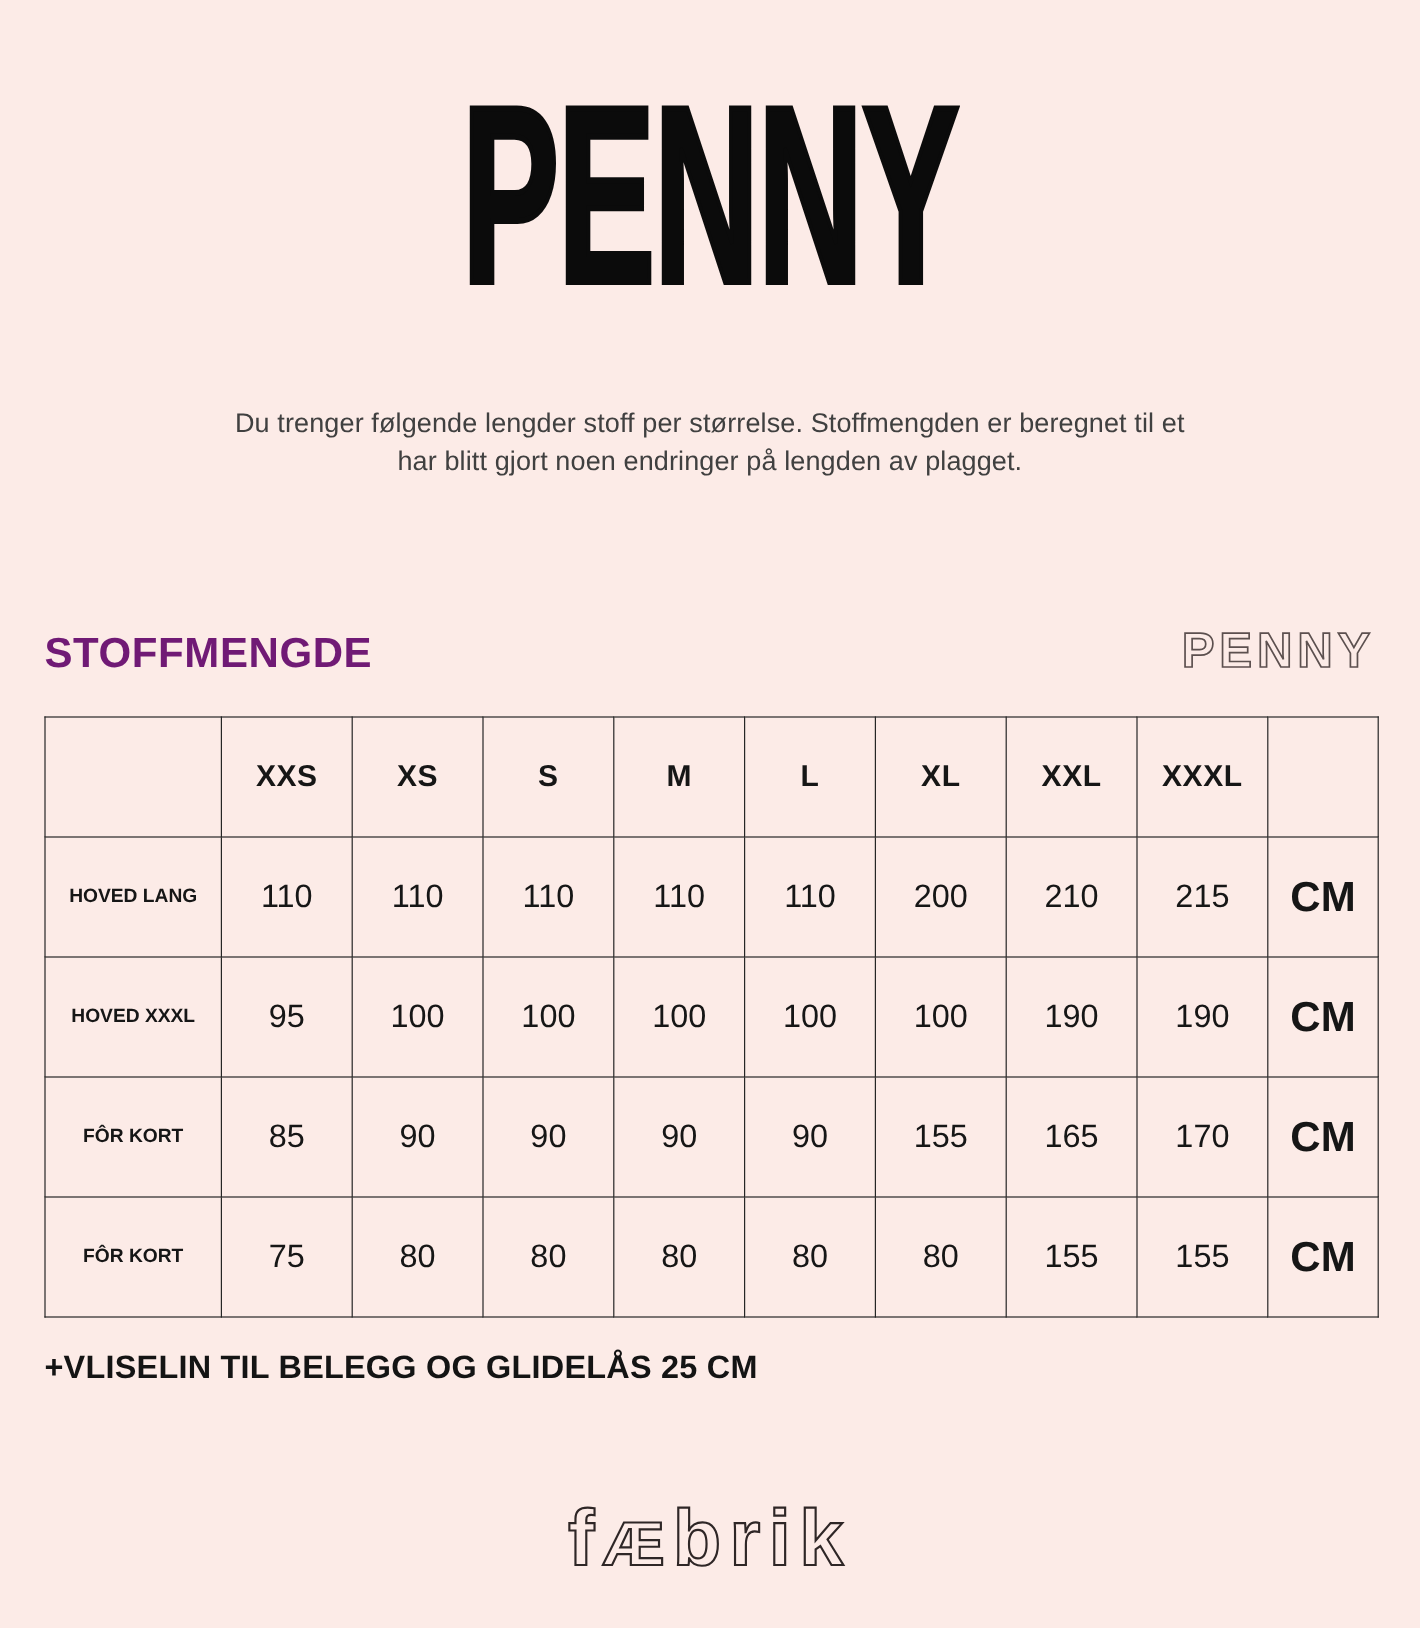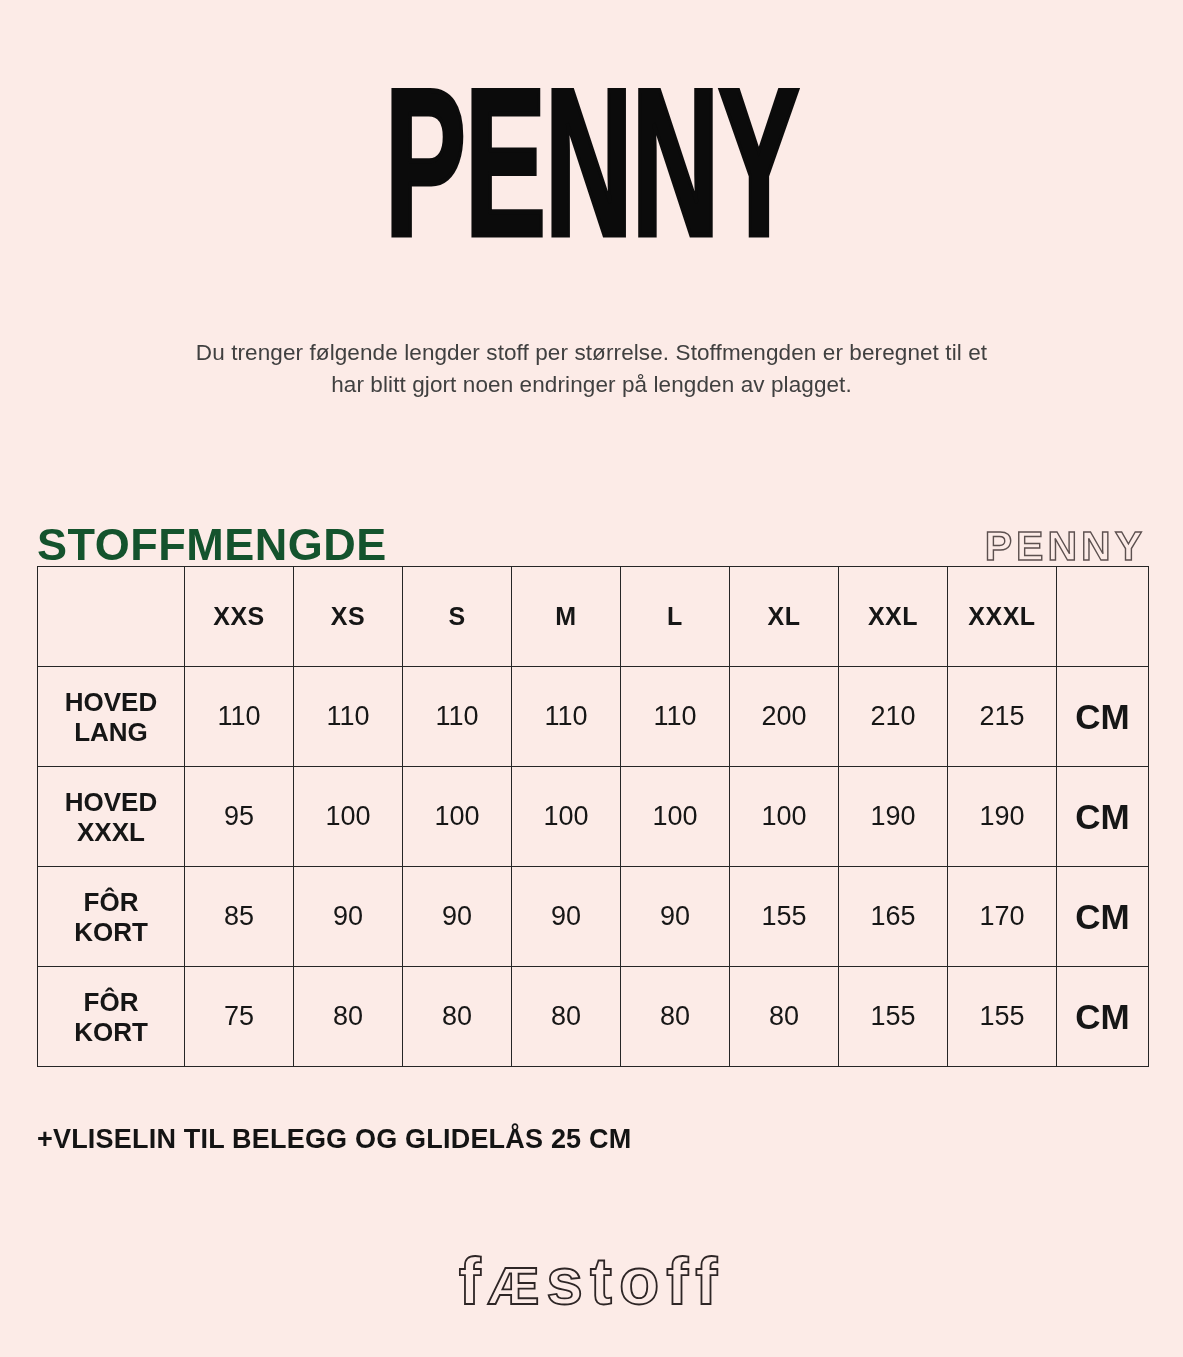--- a/index.html
+++ b/index.html
@@ -55,37 +55,37 @@
   .section-header {
     position: absolute;
     top: 519px;
     left: 37px;
     right: 37px;
     display: flex;
     justify-content: space-between;
     align-items: baseline;
   }
   .section-title {
-    font-size: 45px;
+    font-size: 35px;
     font-weight: bold;
     letter-spacing: 0.5px;
-    color: #14532d;
+    color: #701a75;
   }
   .section-watermark {
     font-size: 41px;
     font-weight: bold;
     letter-spacing: 4px;
     color: transparent;
     -webkit-text-stroke: 1.4px #5c504f;
   }
 
   
   .fabric-table {
     position: absolute;
-    top: 566px;
+    top: 597px;
     left: 37px;
     border-collapse: collapse;
     table-layout: fixed;
   }
   .fabric-table td, .fabric-table th {
     border: 1px solid #262626;
     text-align: center;
     vertical-align: middle;
     padding: 0;
     background: transparent;
@@ -96,21 +96,21 @@
   .col-label  { width: 147px; }
   .col-size   { width: 109px; }
   .col-unit   { width: 92px;  }
 
   .size-header {
     font-size: 25px;
     font-weight: bold;
     letter-spacing: 0.5px;
   }
   .row-label {
-    font-size: 26px;
+    font-size: 16px;
     font-weight: bold;
     line-height: 30px;
     padding: 0 10px !important;
   }
   .value-cell {
     font-size: 27px;
     font-weight: normal;
   }
   .unit-cell {
     font-size: 35px;
@@ -236,15 +236,15 @@
       <td class="value-cell">80</td>
       <td class="value-cell">155</td>
       <td class="value-cell">155</td>
       <td class="unit-cell">CM</td>
     </tr>
   </tbody>
     </table>
 
   <div class="note">+VLISELIN TIL BELEGG OG GLIDELÅS 25 CM</div>
 
-  <div class="logo"><span>f</span><span class="ae">Æ</span><span>stoff</span></div>
+  <div class="logo"><span>f</span><span class="ae">Æ</span><span>brik</span></div>
 
 </div>
 
 </body></html>

